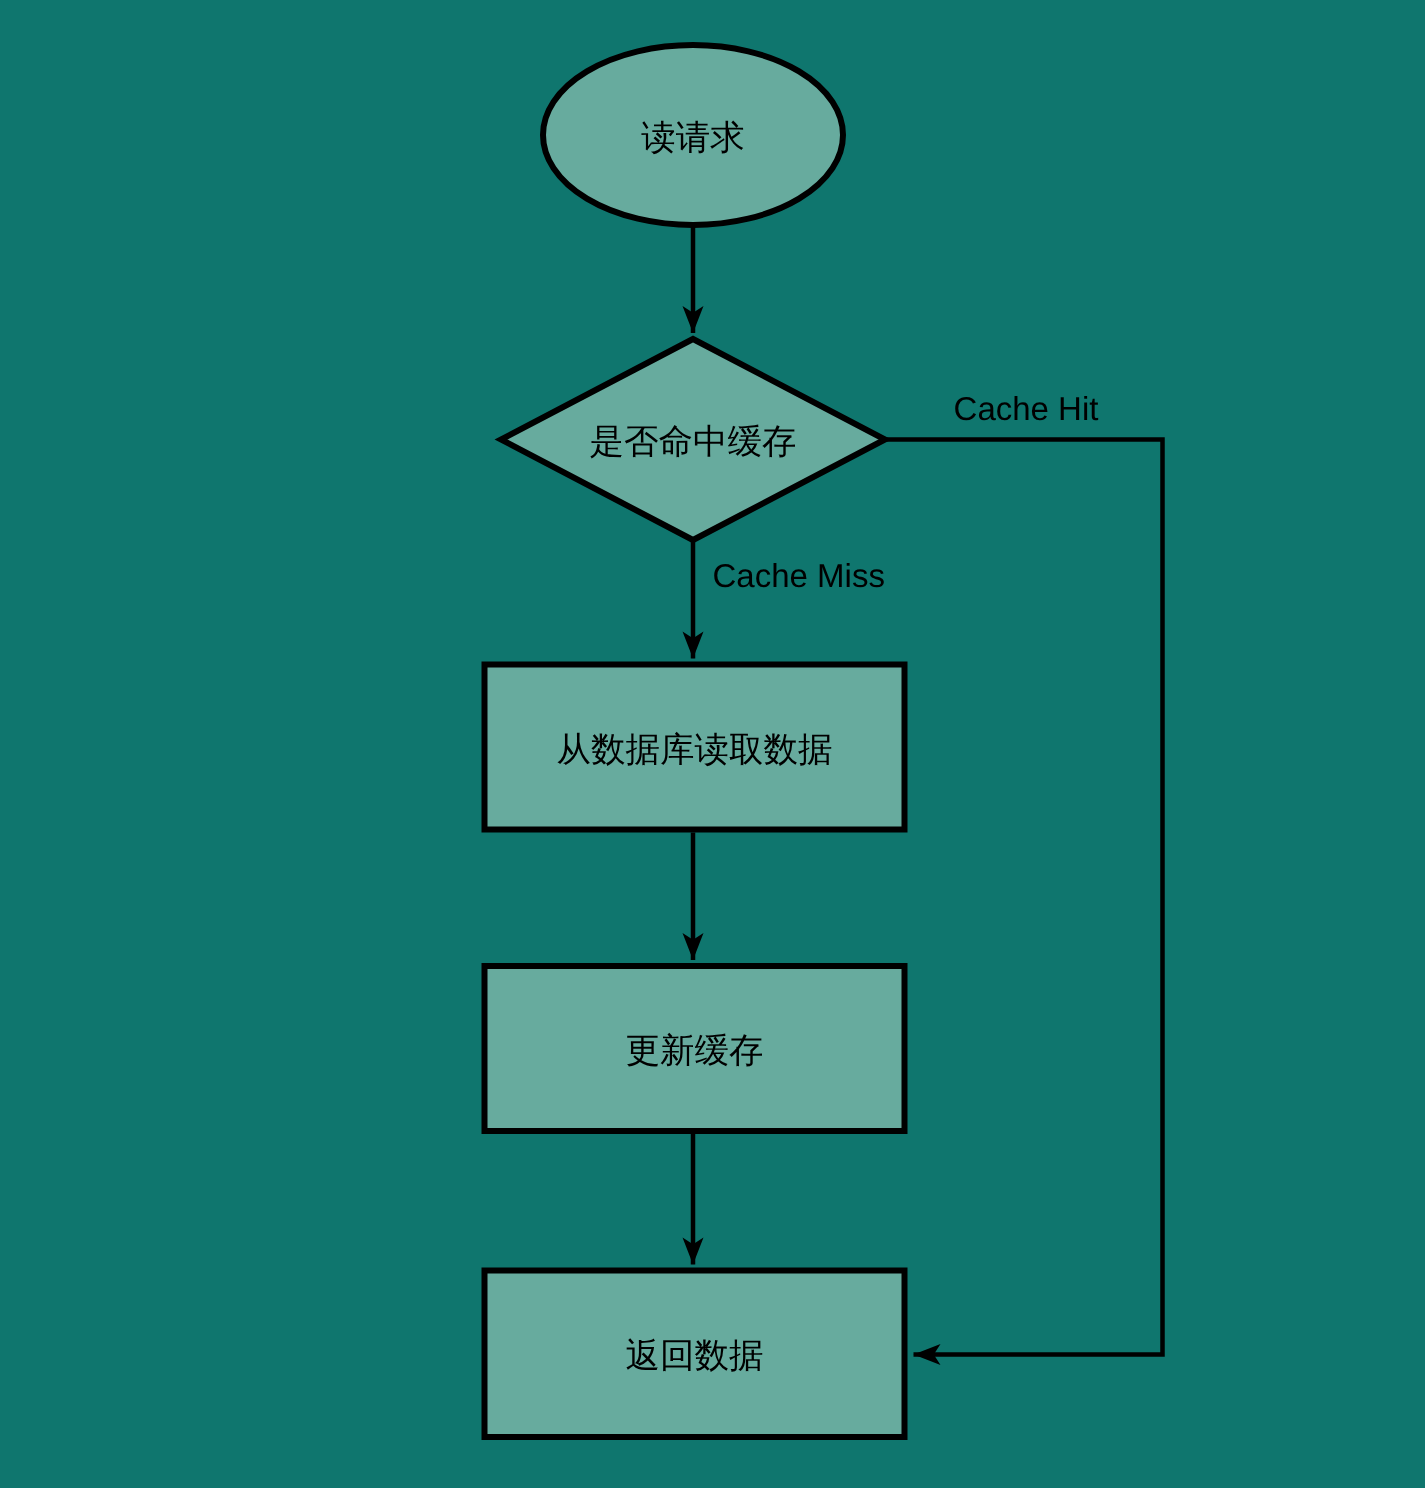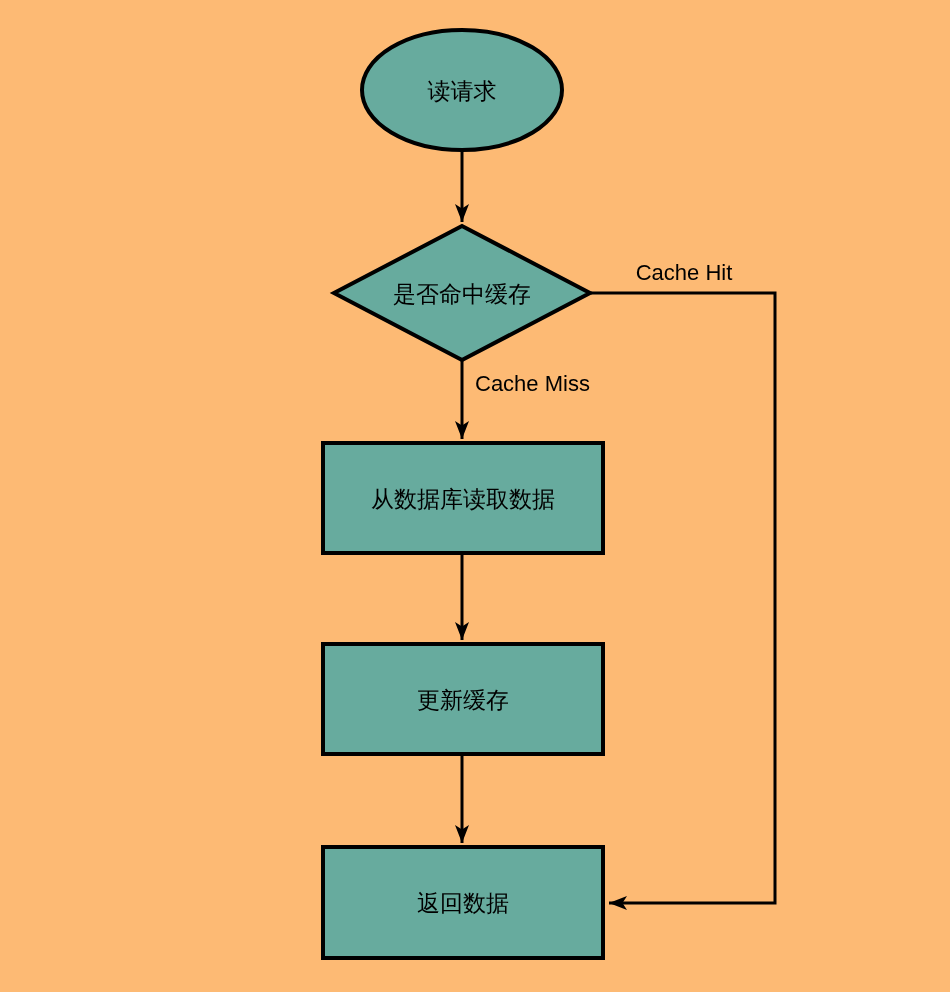--- a/index.html
+++ b/index.html
@@ -4,21 +4,21 @@
 <style>
   html, body {
     margin: 0;
     padding: 0;
     background: #ffffff;
   }
   .canvas {
     position: relative;
     width: 950px;
     height: 992px;
-    background: #fdba74;
+    background: #0f766e;
     font-family: "Liberation Sans", sans-serif;
     overflow: hidden;
   }
   svg {
     display: block;
   }
   .shape {
     stroke: #000000;
     stroke-width: 4;
   }

